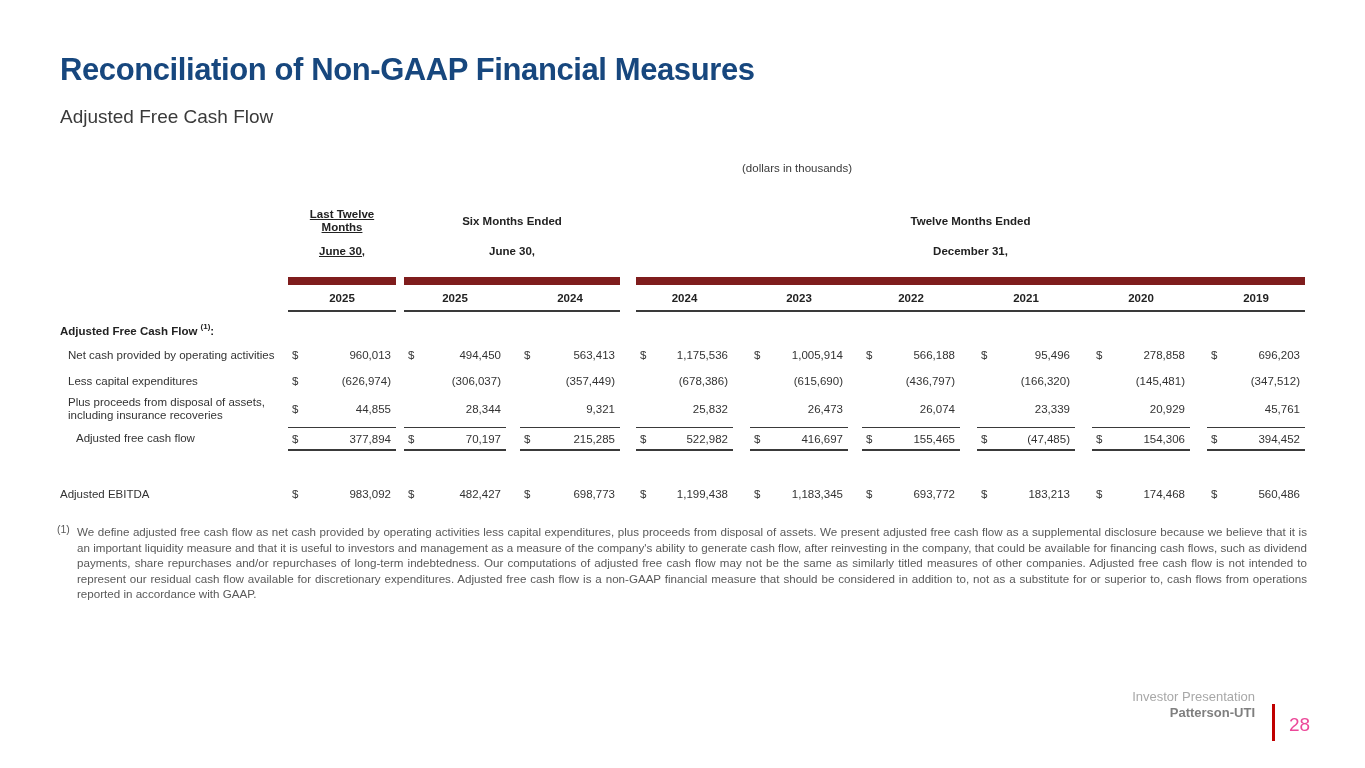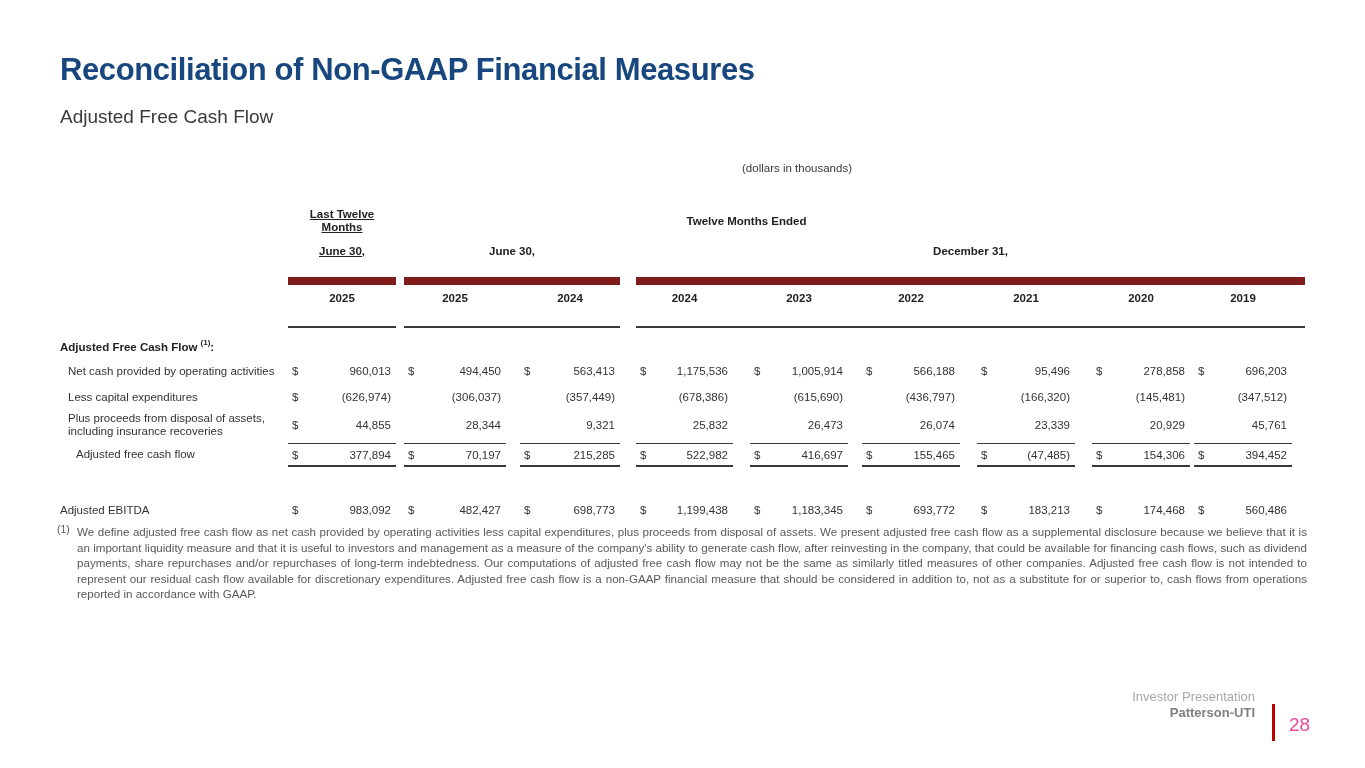--- a/index.html
+++ b/index.html
@@ -34,36 +34,36 @@
 
   .lc { width: 228px; }
   .c1 { width:108px; margin-left:0; }
   .c2 { width:102px; margin-left:8px; }
   .c3 { width:100px; margin-left:14px; }
   .c4 { width:97px;  margin-left:16px; }
   .c5 { width:98px;  margin-left:17px; }
   .c6 { width:98px;  margin-left:14px; }
   .c7 { width:98px;  margin-left:17px; }
   .c8 { width:98px;  margin-left:17px; }
-  .c9 { width:98px;  margin-left:4px; }
+  .c9 { width:98px;  margin-left:17px; }
   .g1 { width:108px; margin-left:0;text-decoration:underline; }
   .g2 { width:216px; margin-left:8px; }
   .g3 { width:669px; margin-left:16px; }
 
   .hdr-titles { height: 36px; }
   .hdr-titles > div {
     display:flex; align-items:center; justify-content:center; height:100%;
     text-align:center; font-weight:bold; color:#222; line-height:13px;
   }
   .hdr-dates { margin-top: 6px; }
   .hdr-dates > div.dategrp {
     text-align:center; font-weight:bold; color:#222;
     padding-bottom:20px; border-bottom:8px solid #7f1d1d;
   }
-  .hdr-years .yr { text-align:center; font-weight:bold; color:#222; padding:7px 0 22px; }
+  .hdr-years .yr { text-align:center; font-weight:bold; color:#222; padding:7px 0 6px; }
   .hdr-rule > div { height:0; border-top:2px solid #3a3a3a; }
 
   .num { display:flex; justify-content:space-between; padding:0 5px 0 4px; }
   .num .v { text-align:right; }
 
   .section-row { margin-top:6px; height:24px; font-weight:bold; color:#222; }
   .section-row sup { font-size:8px; position:relative; top:-1px; }
   .data-row { height:26px; }
   .data-row .lc { padding-left:8px; white-space:nowrap; }
   .wrap-row { height:30px; }
@@ -93,20 +93,21 @@
 
   <div class="title">Reconciliation of Non-GAAP Financial Measures</div>
   <div class="subtitle">Adjusted Free Cash Flow</div>
   <div class="units">(dollars in thousands)</div>
 
   <div class="tbl">
 
     <div class="row hdr-titles">
       <div class="lc"></div>
       <div class="g1">Last Twelve Months</div>
+      <div class="g2">Six Months Ended</div>
       <div class="g3">Twelve Months Ended</div>
     </div>
 
     <div class="row hdr-dates">
       <div class="lc"></div>
       <div class="g1 dategrp">June 30,</div>
       <div class="g2 dategrp">June 30,</div>
       <div class="g3 dategrp">December 31,</div>
     </div>
 

